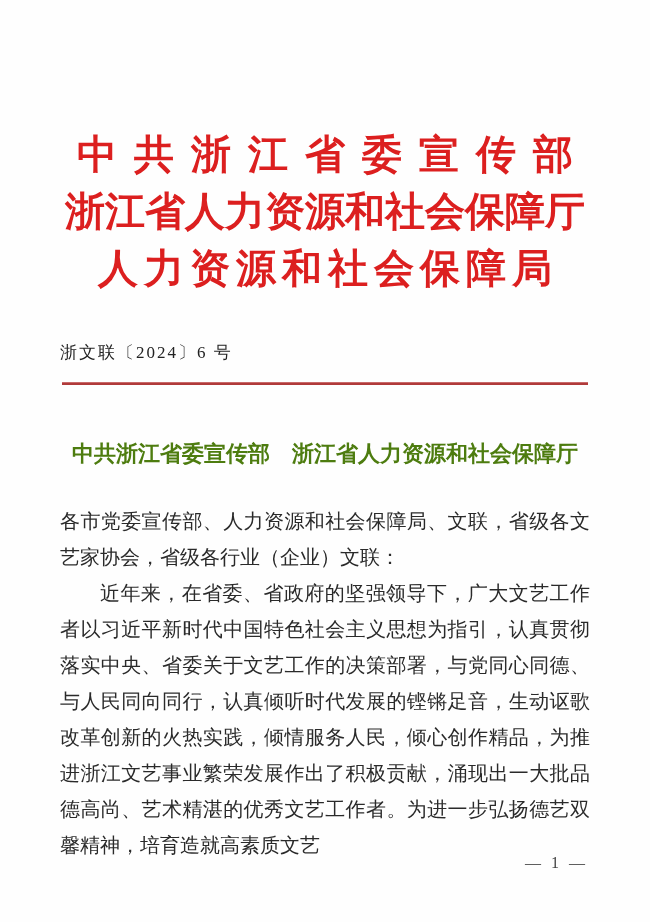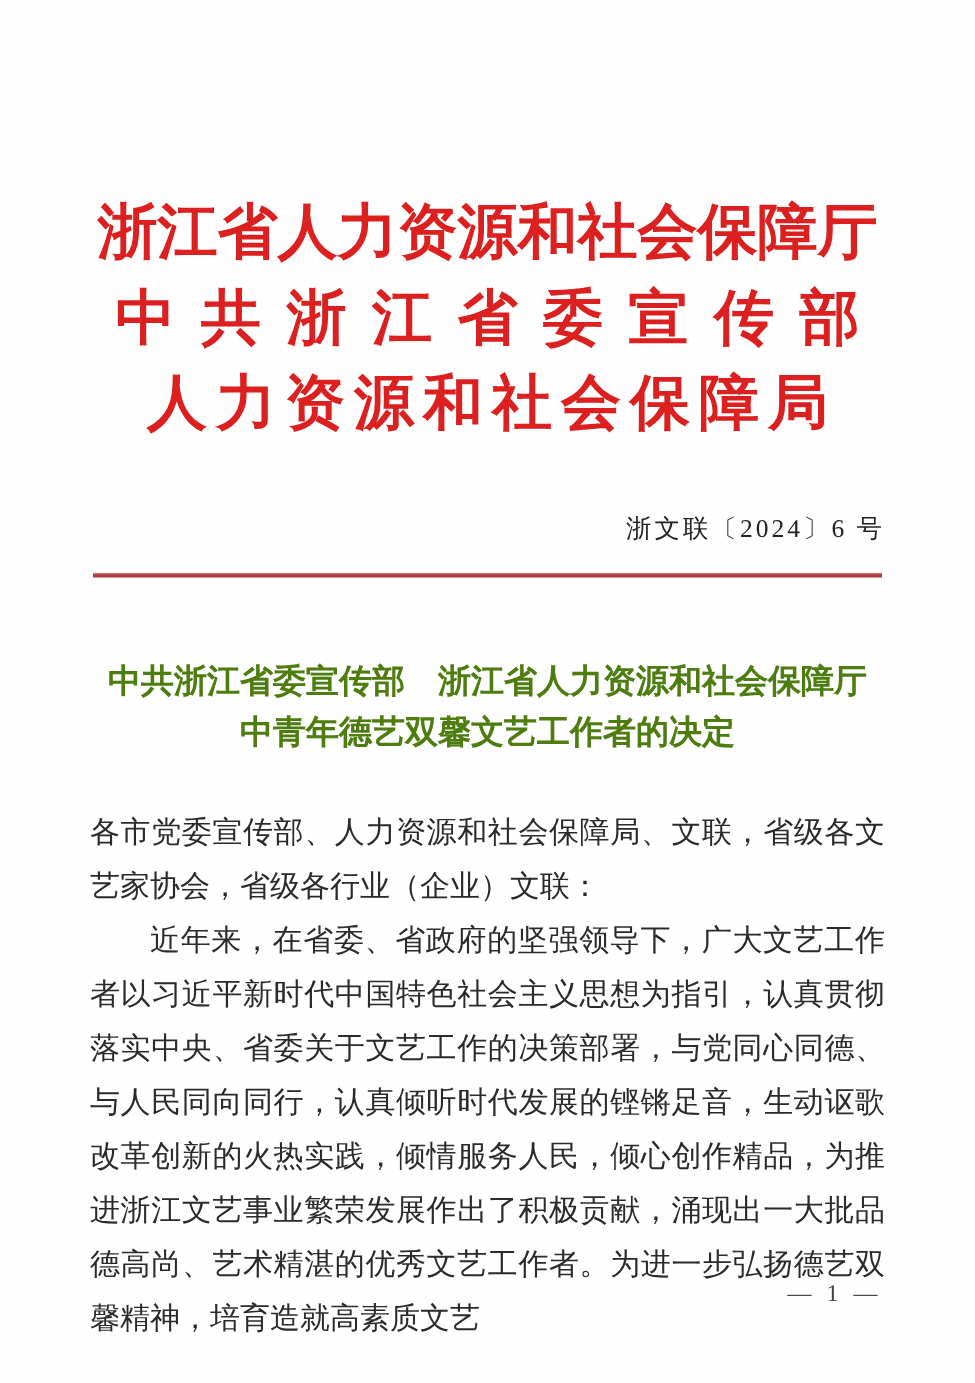--- a/index.html
+++ b/index.html
@@ -28,21 +28,21 @@
     line-height: 57px;
     white-space: nowrap;
   }
   .red-header .hline-1 { letter-spacing: 17px; margin-right: -17px; }
   .red-header .hline-2 { letter-spacing: 0px; }
   .red-header .hline-3 { letter-spacing: 6px; margin-right: -6px; }
 
   
   .doc-number {
     margin-top: 44px;
-    text-align: right;
+    text-align: left;
     font-size: 17px;
     letter-spacing: 2px;
     color: #222222;
   }
 
   
   .red-rule {
     margin: 18px 2px 0 2px;
     height: 3px;
     background: #b03a3a;
@@ -80,32 +80,31 @@
     color: #444444;
   }
 </style>
 </head>
 <body>
 
 <div class="page">
   <div class="content">
 
     <div class="red-header">
+      <div class="hline hline-1">中共浙江省委宣传部</div>
       <div class="hline hline-2">浙江省人力资源和社会保障厅</div>
-      <div class="hline hline-1">中共浙江省委宣传部</div>
       <div class="hline hline-3">人力资源和社会保障局</div>
     </div>
 
     <div class="doc-number">浙文联〔2024〕6 号</div>
 
     <div class="red-rule"></div>
 
     <div class="doc-title">
       <div>中共浙江省委宣传部　浙江省人力资源和社会保障厅</div>
-      <div>中青年德艺双馨文艺工作者的决定</div>
     </div>
 
     <div class="doc-body">
       <p>各市党委宣传部、人力资源和社会保障局、文联，省级各文艺家协会，省级各行业（企业）文联：</p>
       <p class="indent">近年来，在省委、省政府的坚强领导下，广大文艺工作者以习近平新时代中国特色社会主义思想为指引，认真贯彻落实中央、省委关于文艺工作的决策部署，与党同心同德、与人民同向同行，认真倾听时代发展的铿锵足音，生动讴歌改革创新的火热实践，倾情服务人民，倾心创作精品，为推进浙江文艺事业繁荣发展作出了积极贡献，涌现出一大批品德高尚、艺术精湛的优秀文艺工作者。为进一步弘扬德艺双馨精神，培育造就高素质文艺</p>
     </div>
 
   </div>
 
   <div class="page-number">— 1 —</div>

